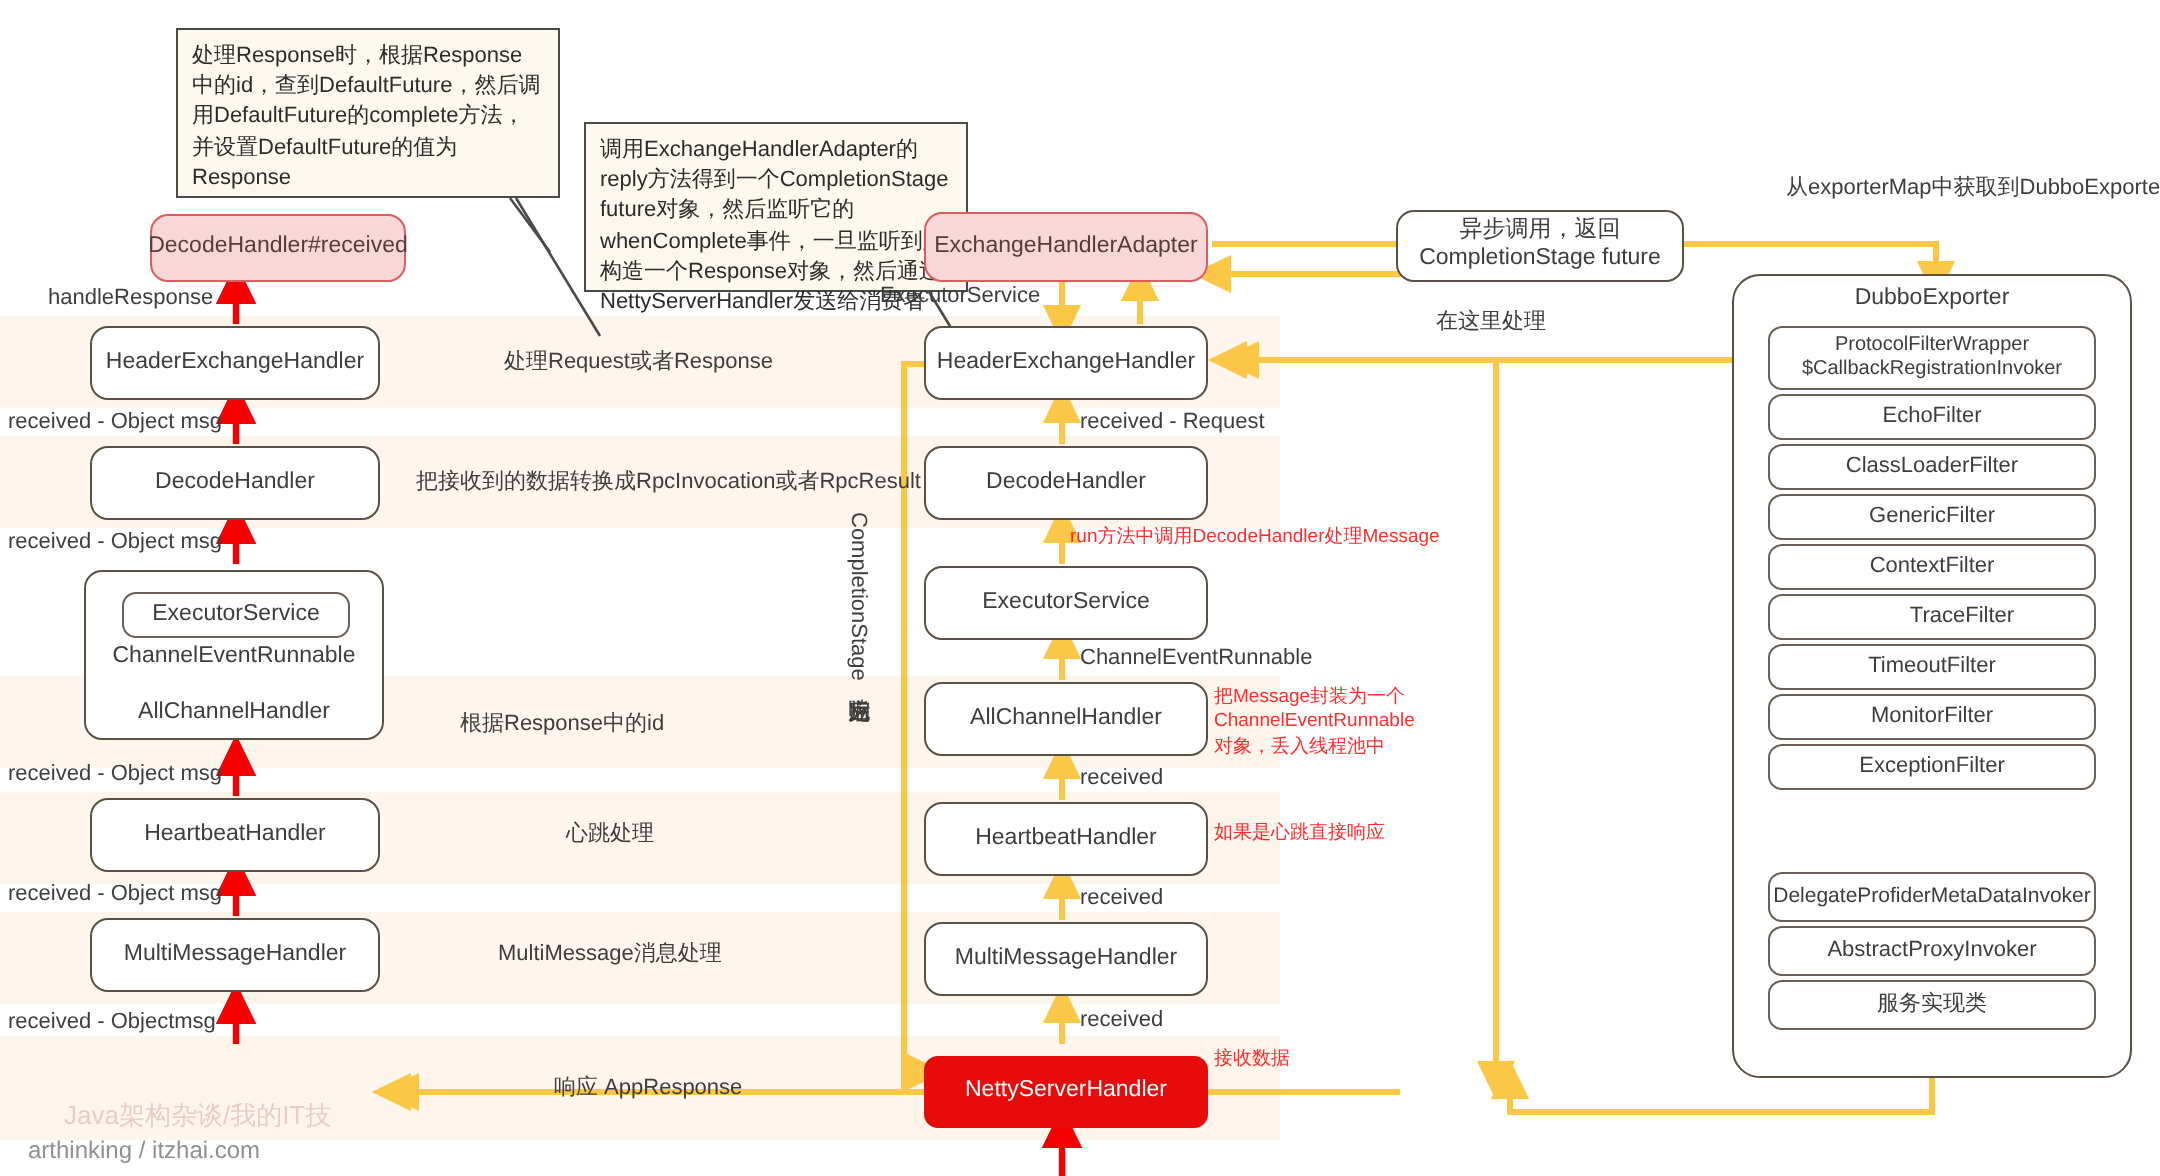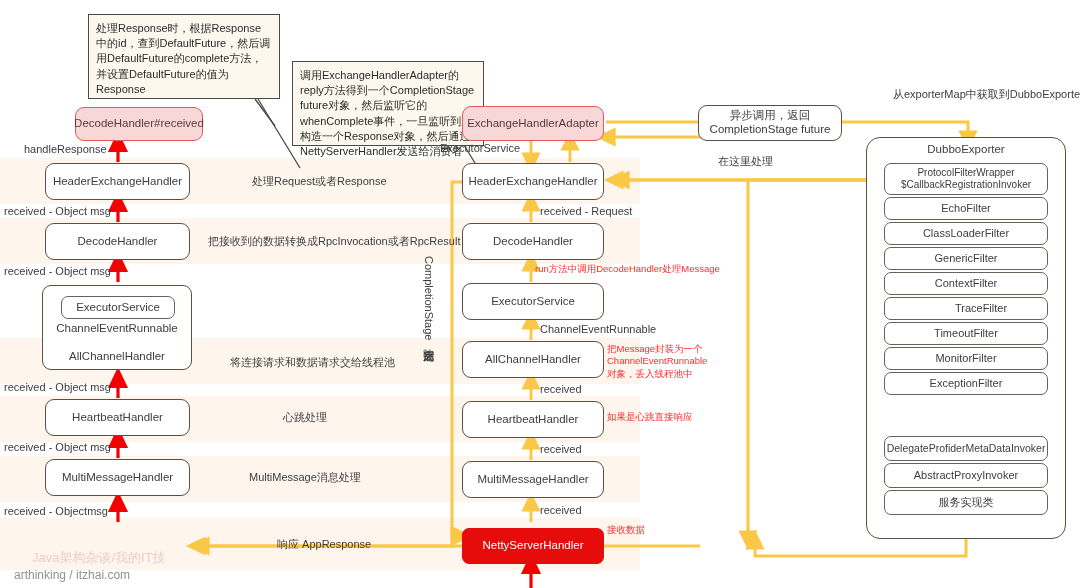--- a/index.html
+++ b/index.html
@@ -138,21 +138,21 @@
 
   <div class="lbl" style="left:24px;top:143px;">handleResponse</div>
   <div class="lbl" style="left:4px;top:205px;">received - Object msg</div>
   <div class="lbl" style="left:4px;top:265px;">received - Object msg</div>
   <div class="lbl" style="left:4px;top:381px;">received - Object msg</div>
   <div class="lbl" style="left:4px;top:441px;">received - Object msg</div>
   <div class="lbl" style="left:4px;top:505px;">received - Objectmsg</div>
 
   <div class="lbl" style="left:252px;top:175px;">处理Request或者Response</div>
   <div class="lbl" style="left:208px;top:235px;">把接收到的数据转换成RpcInvocation或者RpcResult</div>
-  <div class="lbl" style="left:230px;top:356px;">将连接请求和数据请求交给线程池</div>
+  <div class="lbl" style="left:230px;top:356px;">根据Response中的id</div>
   <div class="lbl" style="left:283px;top:411px;">心跳处理</div>
   <div class="lbl" style="left:249px;top:471px;">MultiMessage消息处理</div>
   <div class="lbl" style="left:277px;top:538px;">响应 AppResponse</div>
 
   <div class="node pink" style="left:462px;top:106px;width:142px;height:35px;">ExchangeHandlerAdapter</div>
 
   <div class="node" style="left:462px;top:163px;width:142px;height:37px;">HeaderExchangeHandler</div>
 
   <div class="node" style="left:462px;top:223px;width:142px;height:37px;">DecodeHandler</div>
 

